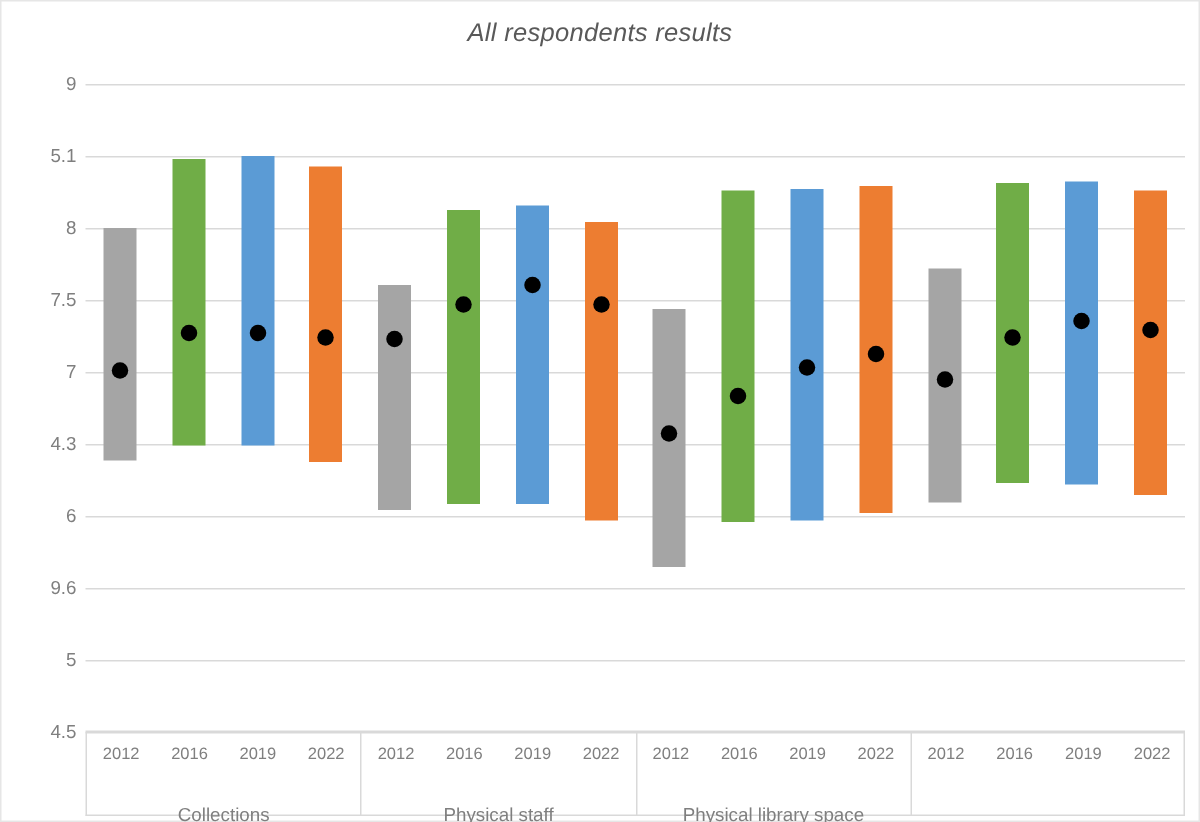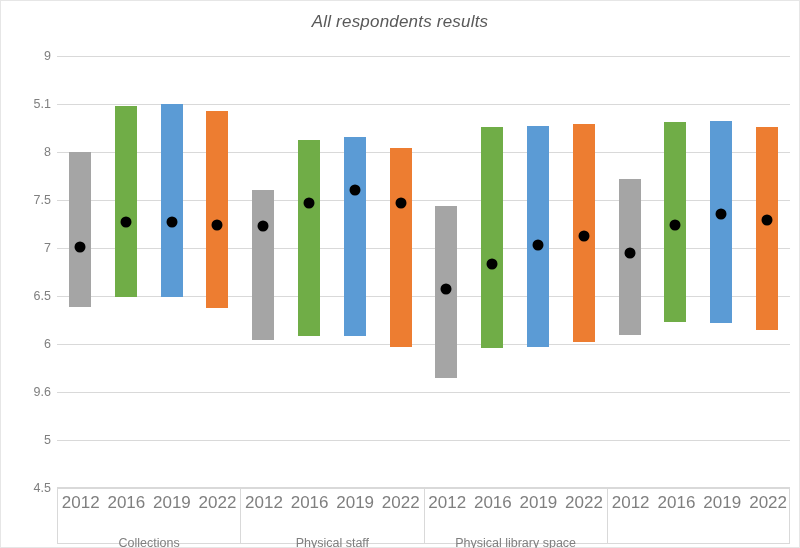--- a/index.html
+++ b/index.html
@@ -31,40 +31,40 @@
     transform:translate(-50%,-50%);}
 
   
   #cat-table{position:absolute;left:57px;top:488px;width:733px;height:56px;
     box-sizing:border-box;border:1px solid #d9d9d9;border-top:none;}
   .cat-group{position:absolute;top:0;height:56px;box-sizing:border-box;
     border-right:1px solid #d9d9d9;}
   .cat-group.last{border-right:none;}
   .cat-years{position:absolute;left:0;top:0;width:100%;height:30px;display:flex;}
   .cat-year{flex:1 1 0;display:flex;align-items:center;justify-content:center;
-    font-size:17px;color:#7f7f7f;}
+    font-size:11px;color:#7f7f7f;}
   .cat-name{position:absolute;left:0;top:30px;width:100%;height:26px;
     display:flex;align-items:center;justify-content:center;
     font-size:12.5px;color:#7f7f7f;margin-top:12px;}
 </style>
 </head>
 <body>
 
 <div id="chart-root">
   <div id="chart-frame"></div>
 
   <div id="chart-title">All respondents results</div>
 
   <div id="yaxis">
       <div class="ytick" style="top: 0px;">9</div>
       <div class="ytick" style="top: 48px;">5.1</div>
       <div class="ytick" style="top: 96px;">8</div>
       <div class="ytick" style="top: 144px;">7.5</div>
       <div class="ytick" style="top: 192px;">7</div>
-      <div class="ytick" style="top: 240px;">6.5</div>
+      <div class="ytick" style="top: 240px;">4.3</div>
       <div class="ytick" style="top: 288px;">6</div>
       <div class="ytick" style="top: 336px;">9.6</div>
       <div class="ytick" style="top: 384px;">5</div>
       <div class="ytick" style="top: 432px;">4.5</div>
     </div>
 
   <div id="plot">
       <div class="gridline" style="top: 0px;"></div>
       <div class="gridline" style="top: 48px;"></div>
       <div class="gridline" style="top: 96px;"></div>

